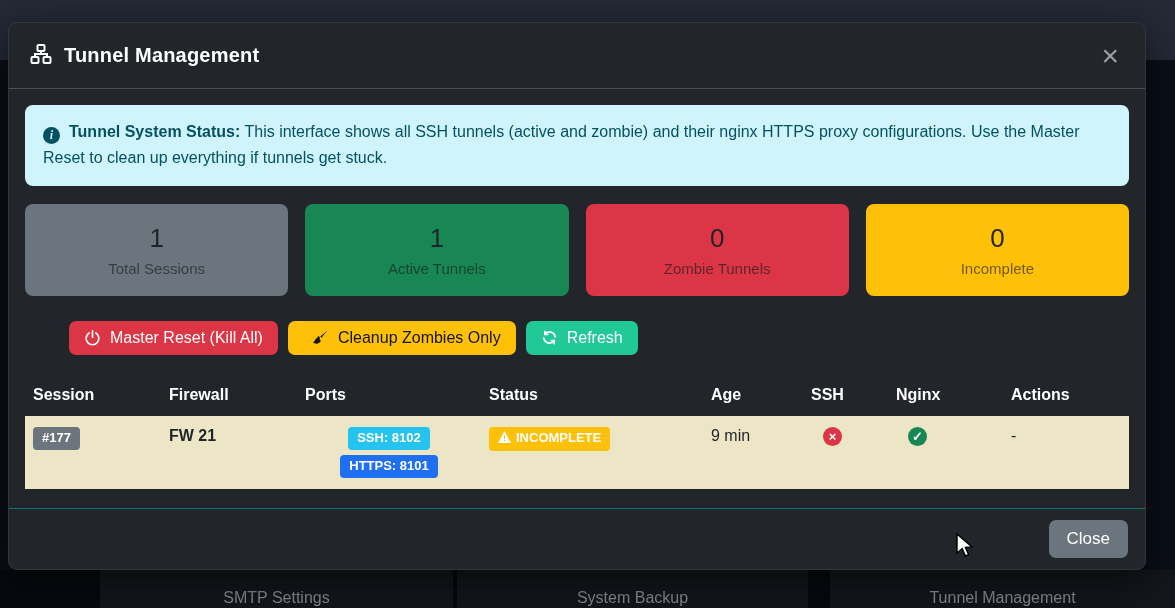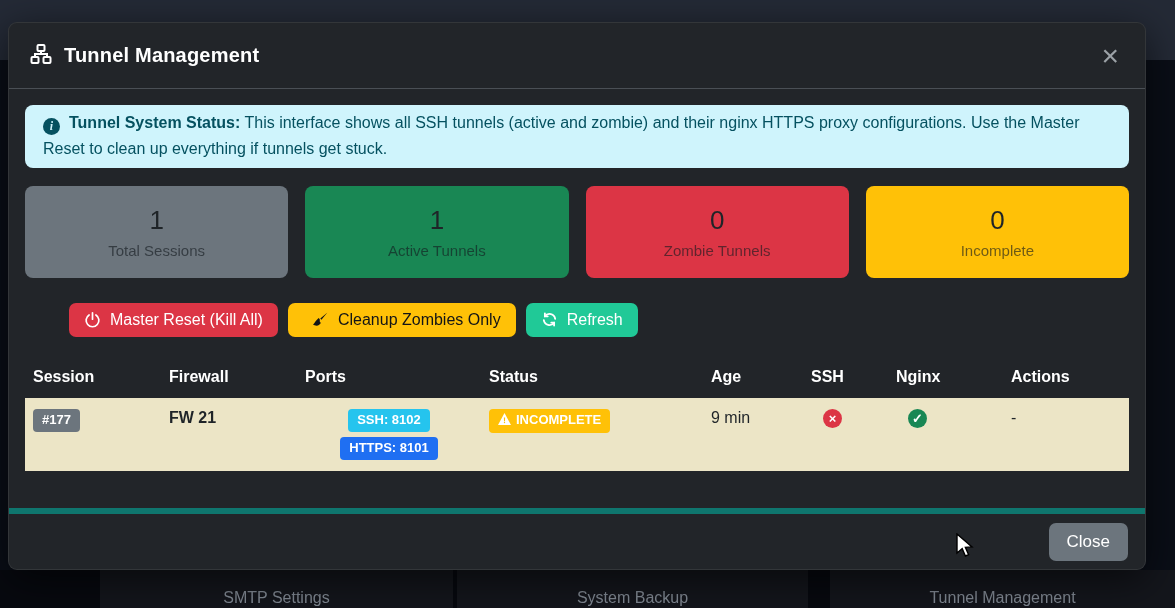--- a/index.html
+++ b/index.html
@@ -36,21 +36,21 @@
   .modal-title { color:#ffffff; font-size:20px; font-weight:600; margin-left:11px; letter-spacing:.2px; }
   .close-x {
     margin-left:auto; background:none; border:none; cursor:pointer;
     color:#9ba1a6; font-size:30px; line-height:1; font-weight:300; padding:0 6px;
   }
   .modal-body { padding:16px; flex:1; }
 
   
   .alert-info {
     background:#cff4fc; color:#055160; border-radius:8px;
-    padding:5px 18px; font-size:16px; line-height:1.65;
+    padding:14px 18px; font-size:16px; line-height:1.65;
   }
   .alert-info b { font-weight:700; }
   .info-icon {
     display:inline-flex; width:17px; height:17px; border-radius:50%;
     background:#055160; color:#cff4fc; font-weight:700; font-size:12px;
     align-items:center; justify-content:center; vertical-align:-2px; margin-right:9px;
     font-family:"Liberation Serif", serif; font-style:italic;
   }
 
   
@@ -99,21 +99,21 @@
   .status-dot {
     display:inline-flex; width:19px; height:19px; border-radius:50%;
     align-items:center; justify-content:center;
     color:#fff; font-size:13px; font-weight:700; margin-left:12px;
   }
   .dot-red { background:#dc3545; }
   .dot-green { background:#198754; }
 
   
   .modal-footer {
-    flex:0 0 61px; border-top:6px solid #0f766e;
+    flex:0 0 61px; border-top:1px solid #0f766e;
     display:flex; align-items:center; justify-content:flex-end; padding:0 17px;
   }
   .btn-close-modal {
     background:#6c757d; color:#fff; border:none; border-radius:7px;
     padding:9px 18px; font-size:17px; cursor:pointer;
     font-family:"Liberation Sans", sans-serif;
   }
 
   .cursor { position:absolute; left:955px; top:533px; z-index:50; pointer-events:none; }
 </style>

